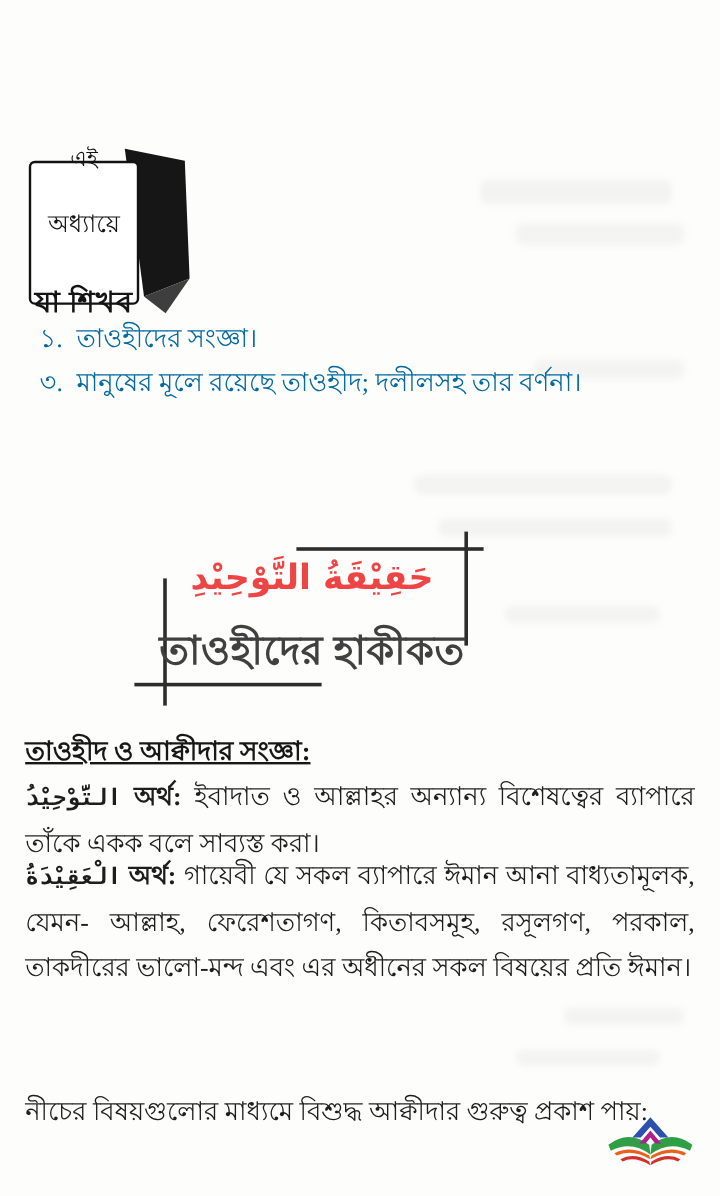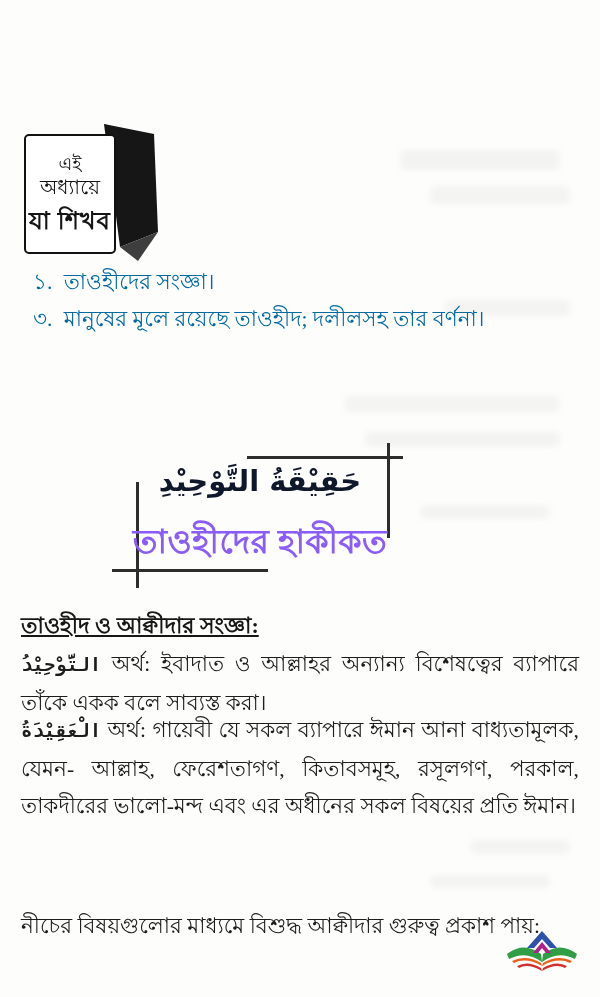--- a/index.html
+++ b/index.html
@@ -11,57 +11,57 @@
   
   .smudge{position:absolute;background:rgba(110,110,110,.07);filter:blur(3px);border-radius:6px;}
 
   
   .badge{position:absolute;left:20px;top:120px;width:155px;height:152px;}
   .badge svg{position:absolute;left:0;top:0;}
   .badge-card{
     position:absolute;left:4px;top:14px;width:88px;height:116px;
     background:#fff;border:2.5px solid #121212;border-radius:5px;
     display:flex;flex-direction:column;align-items:center;justify-content:center;
-    text-align:center;color:#141414;
+    text-align:center;color:#141414;gap:32px;
   }
   .badge-l1{font-size:18px;line-height:22px;}
   .badge-l2{font-size:20px;line-height:24px;}
   .badge-l3{font-size:24px;line-height:30px;font-weight:900;margin-top:7px;letter-spacing:1px;}
 
   
   .learn-list{
     position:absolute;left:33px;top:264px;width:540px;margin:0;padding:0;list-style:none;
     font-size:21.5px;line-height:36.8px;color:#0369a1;
   }
   .learn-list .num{margin-right:6px;}
 
   
   .tline{position:absolute;background:#2d2d2d;}
   .arabic-title{
     position:absolute;left:140px;top:464px;width:240px;text-align:center;
     font-family:"DejaVu Sans",sans-serif;font-size:29px;font-weight:bold;
-    direction:rtl;color:#0f172a;
+    direction:rtl;color:#ef4444;
   }
   .bengali-title{
     position:absolute;left:105px;top:516px;width:310px;text-align:center;
-    font-size:33px;font-weight:800;letter-spacing:.5px;color:#8b5cf6;
+    font-size:33px;font-weight:800;letter-spacing:.5px;color:#404040;
   }
 
   
   .sec-h{position:absolute;left:21px;margin:0;font-size:22px;font-weight:bold;color:#171717;text-decoration:underline;}
   .para{
     position:absolute;left:21px;width:558px;margin:0;
     font-size:21.5px;line-height:37px;text-align:justify;color:#1d1d1d;
   }
   .para.single{text-align:left;}
   .ar{
     font-family:Liberation Mono, monospace;font-weight:bold;font-size:19px;
     direction:rtl;unicode-bidi:isolate;
   }
-  .lbl{font-weight:normal;}
+  .lbl{font-weight:bold;}
 
   
   .logo{position:absolute;left:504px;top:929px;width:76px;height:54px;}
 </style>
 </head>
 <body>
 
 <div class="page">
 
   <div class="smudge" style="left:400px;top:150px;width:160px;height:20px;"></div>

